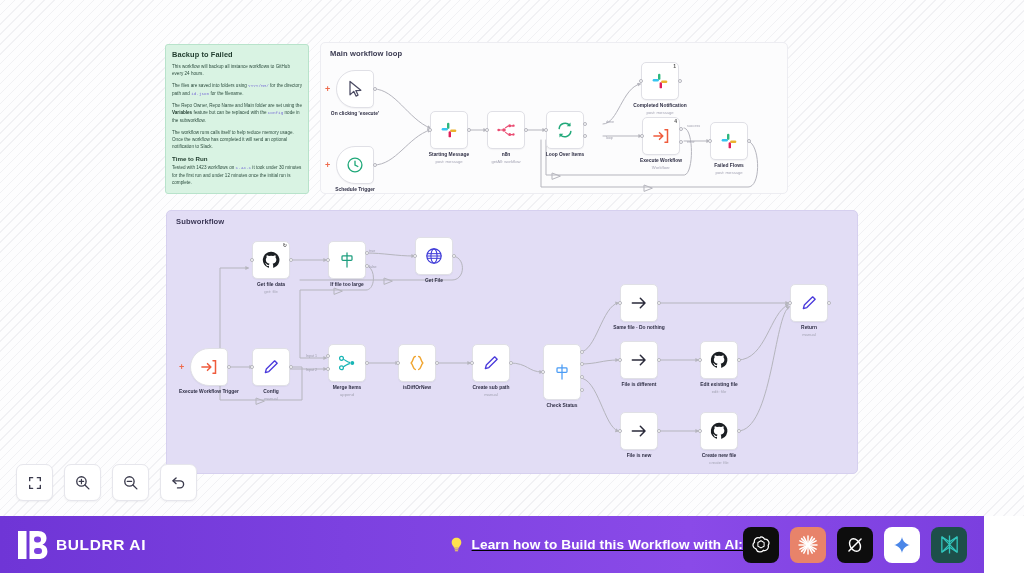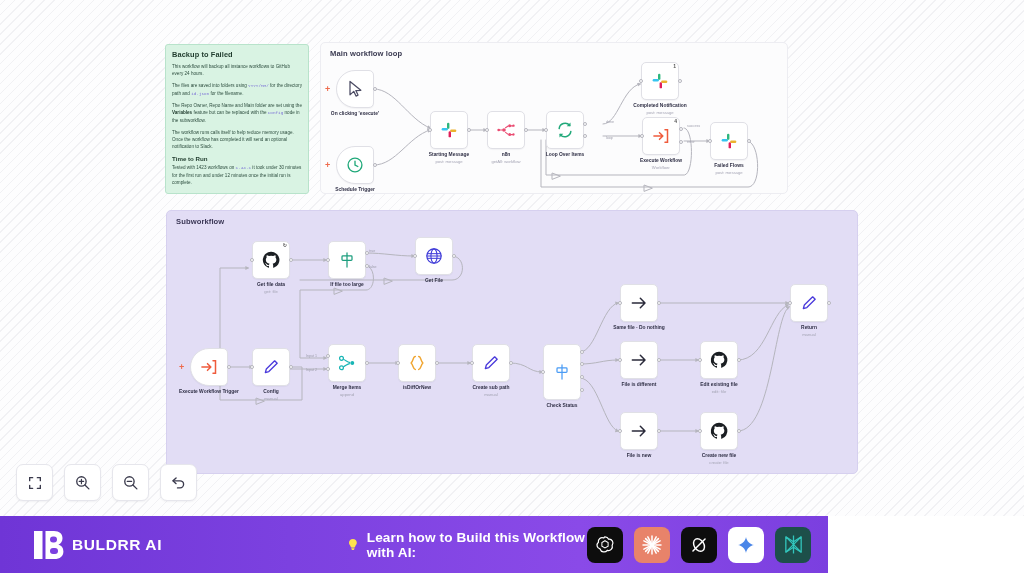--- a/index.html
+++ b/index.html
@@ -103,27 +103,27 @@
   .ctrls { position: absolute; left: 16px; top: 464px; display: flex; gap: 11px; }
   .ctrl {
     width: 37px; height: 37px; background: #ffffff;
     border: 1px solid #e6e6ec; border-radius: 7px;
     display: flex; align-items: center; justify-content: center;
     box-shadow: 0 1px 2px rgba(20,20,40,.05); cursor: pointer;
   }
 
   
   .footer {
-    position: absolute; left: 0; bottom: 0; width: 828px; height: 57px;
+    position: absolute; left: 0; bottom: 0; width: 984px; height: 57px;
     background: linear-gradient(90deg, #6f35d6 0%, #7c41e0 35%, #8a4ae8 70%, #7b3fdf 100%);
-    display: flex; align-items: center; padding-left: 16px;
+    display: flex; align-items: center;
   }
   .brand { display: flex; align-items: center; gap: 8px; padding-left: 18px; width: 330px; }
   .brand-name { color: #ffffff; font-size: 15.5px; font-weight: bold; letter-spacing: .6px; }
-  .cta { flex: 1; display: flex; align-items: center; justify-content: flex-start; gap: 7px; }
+  .cta { flex: 1; display: flex; align-items: center; justify-content: flex-end; gap: 7px; text-decoration: underline; }
   .cta-text { color: #ffffff; font-size: 13.6px; font-weight: bold; letter-spacing: .1px; }
   .ai-icons { display: flex; align-items: center; gap: 11px; padding-right: 17px; }
   .ai-ic { width: 36px; height: 36px; border-radius: 8px; display: flex; align-items: center; justify-content: center; cursor: pointer; }
 </style>
 </head>
 <body>
 
 <div id="app">
 
   <div class="canvas">

